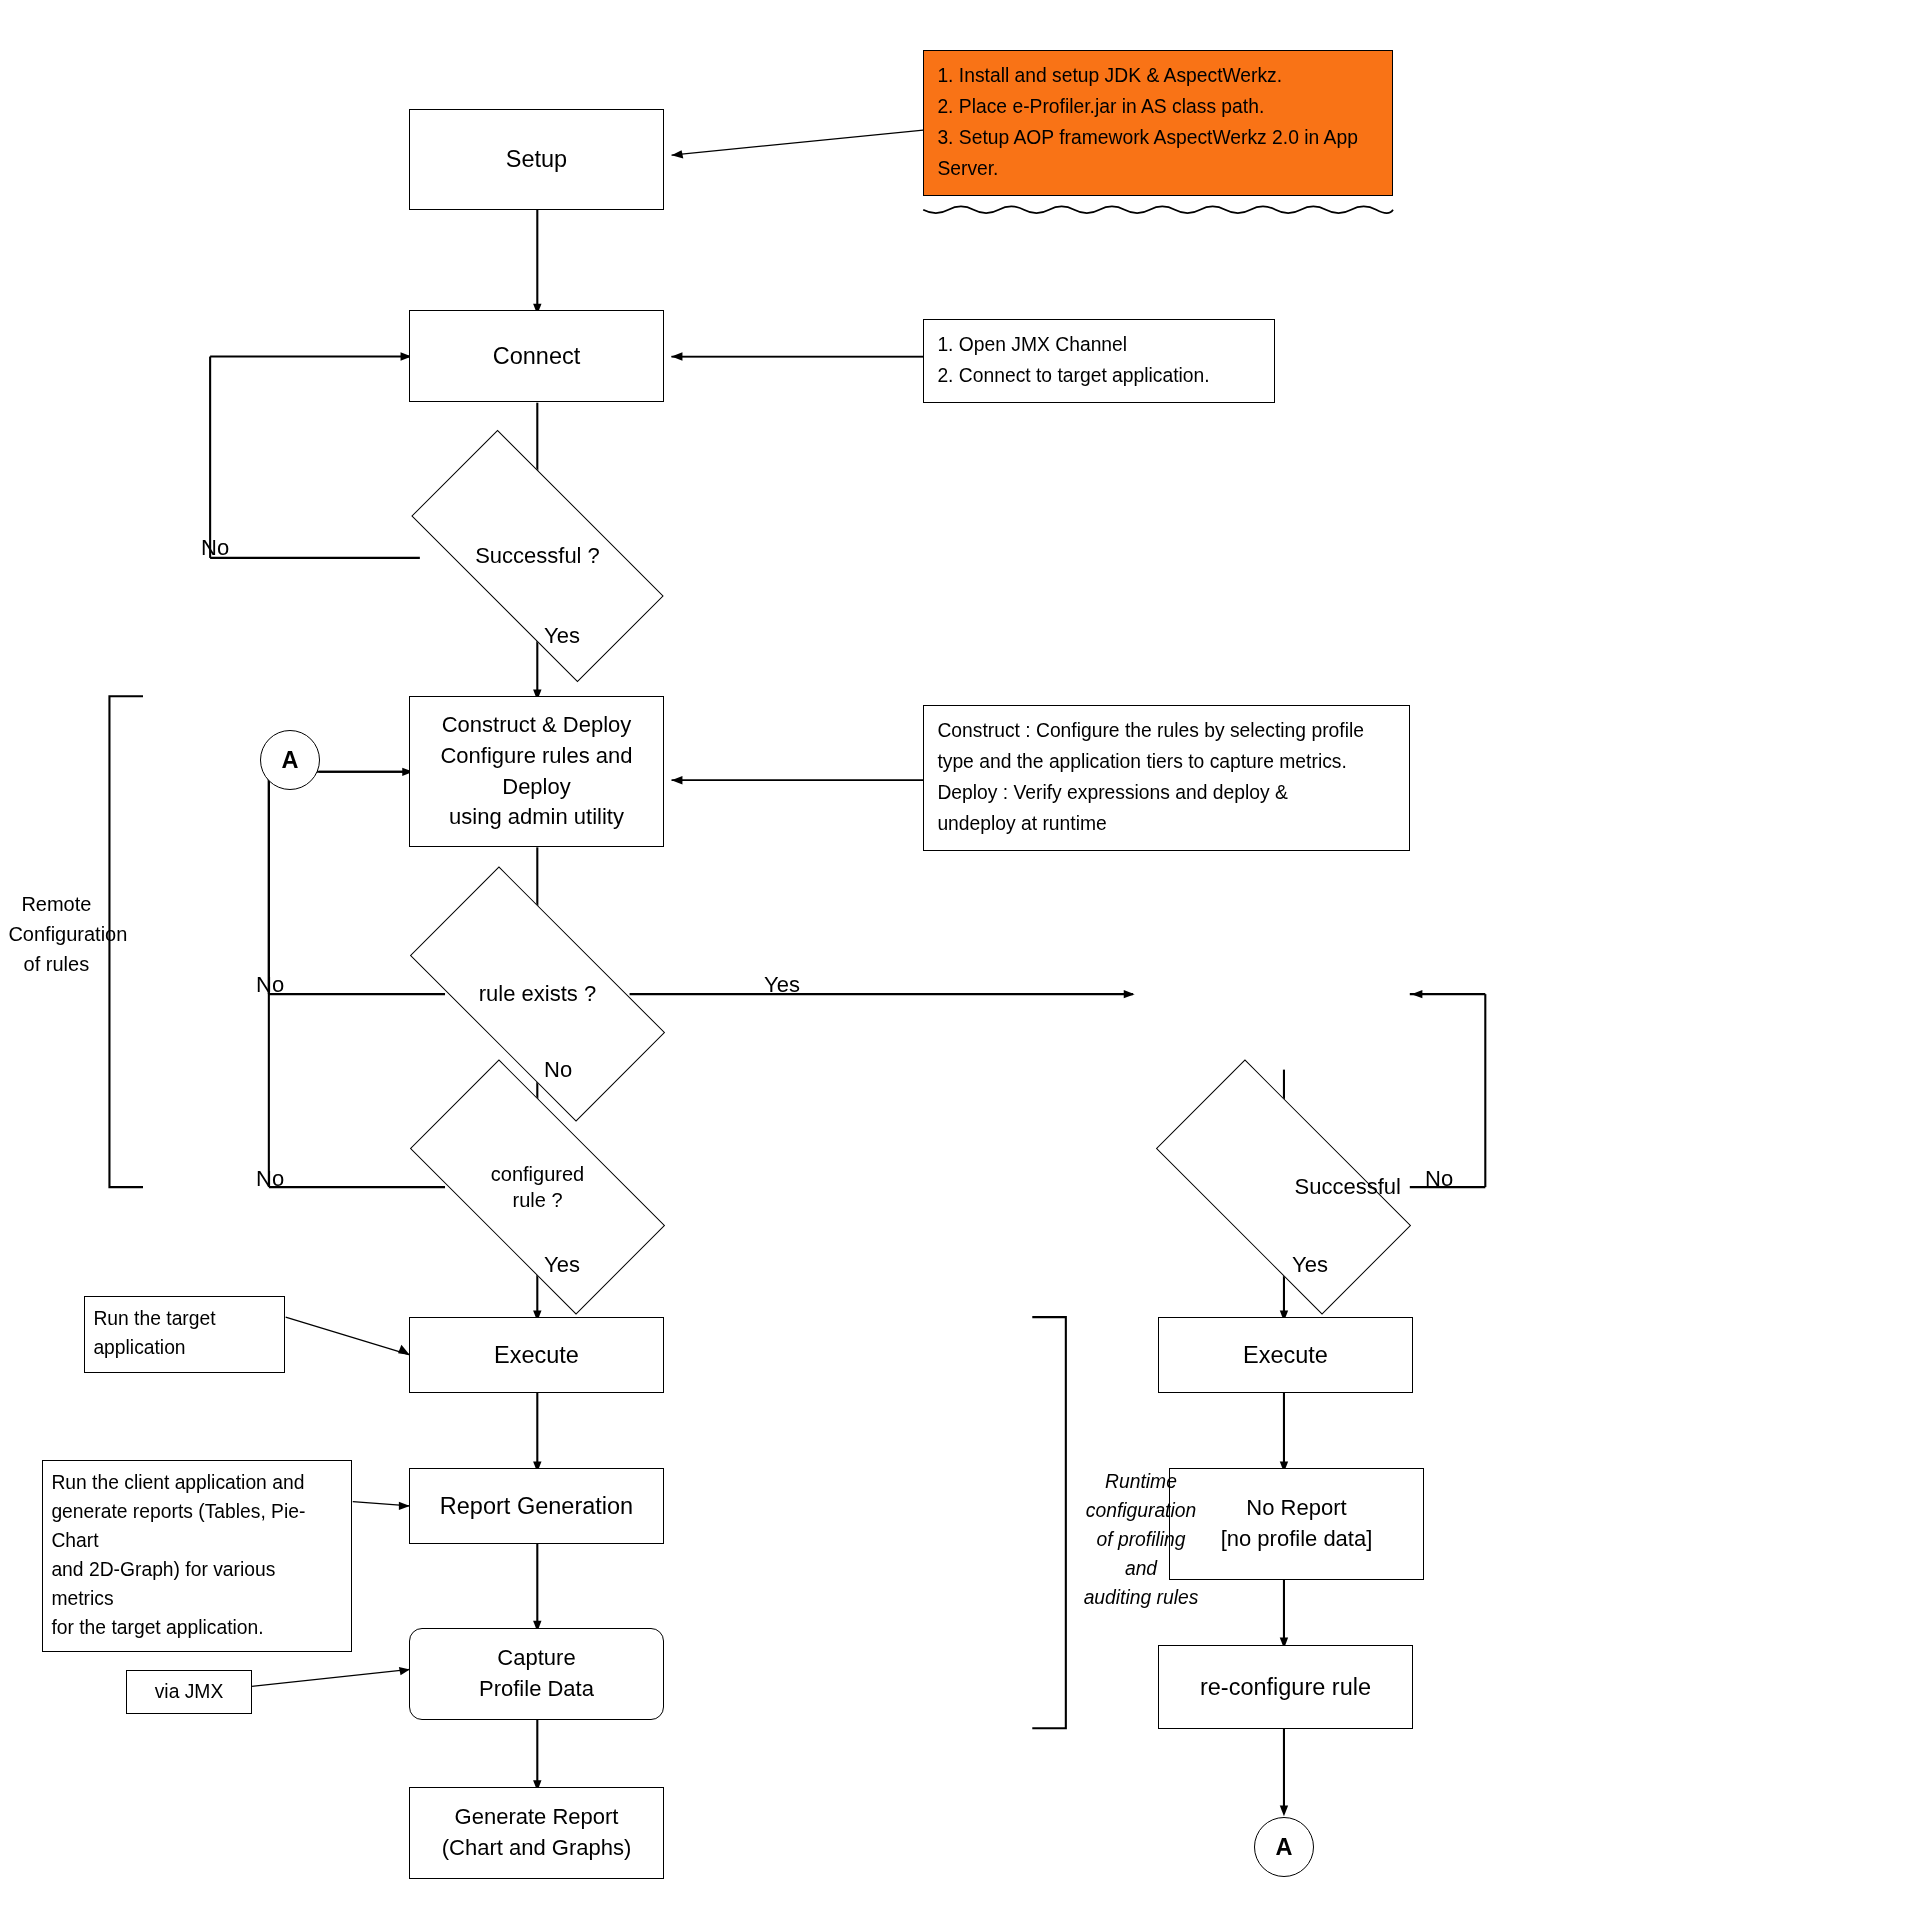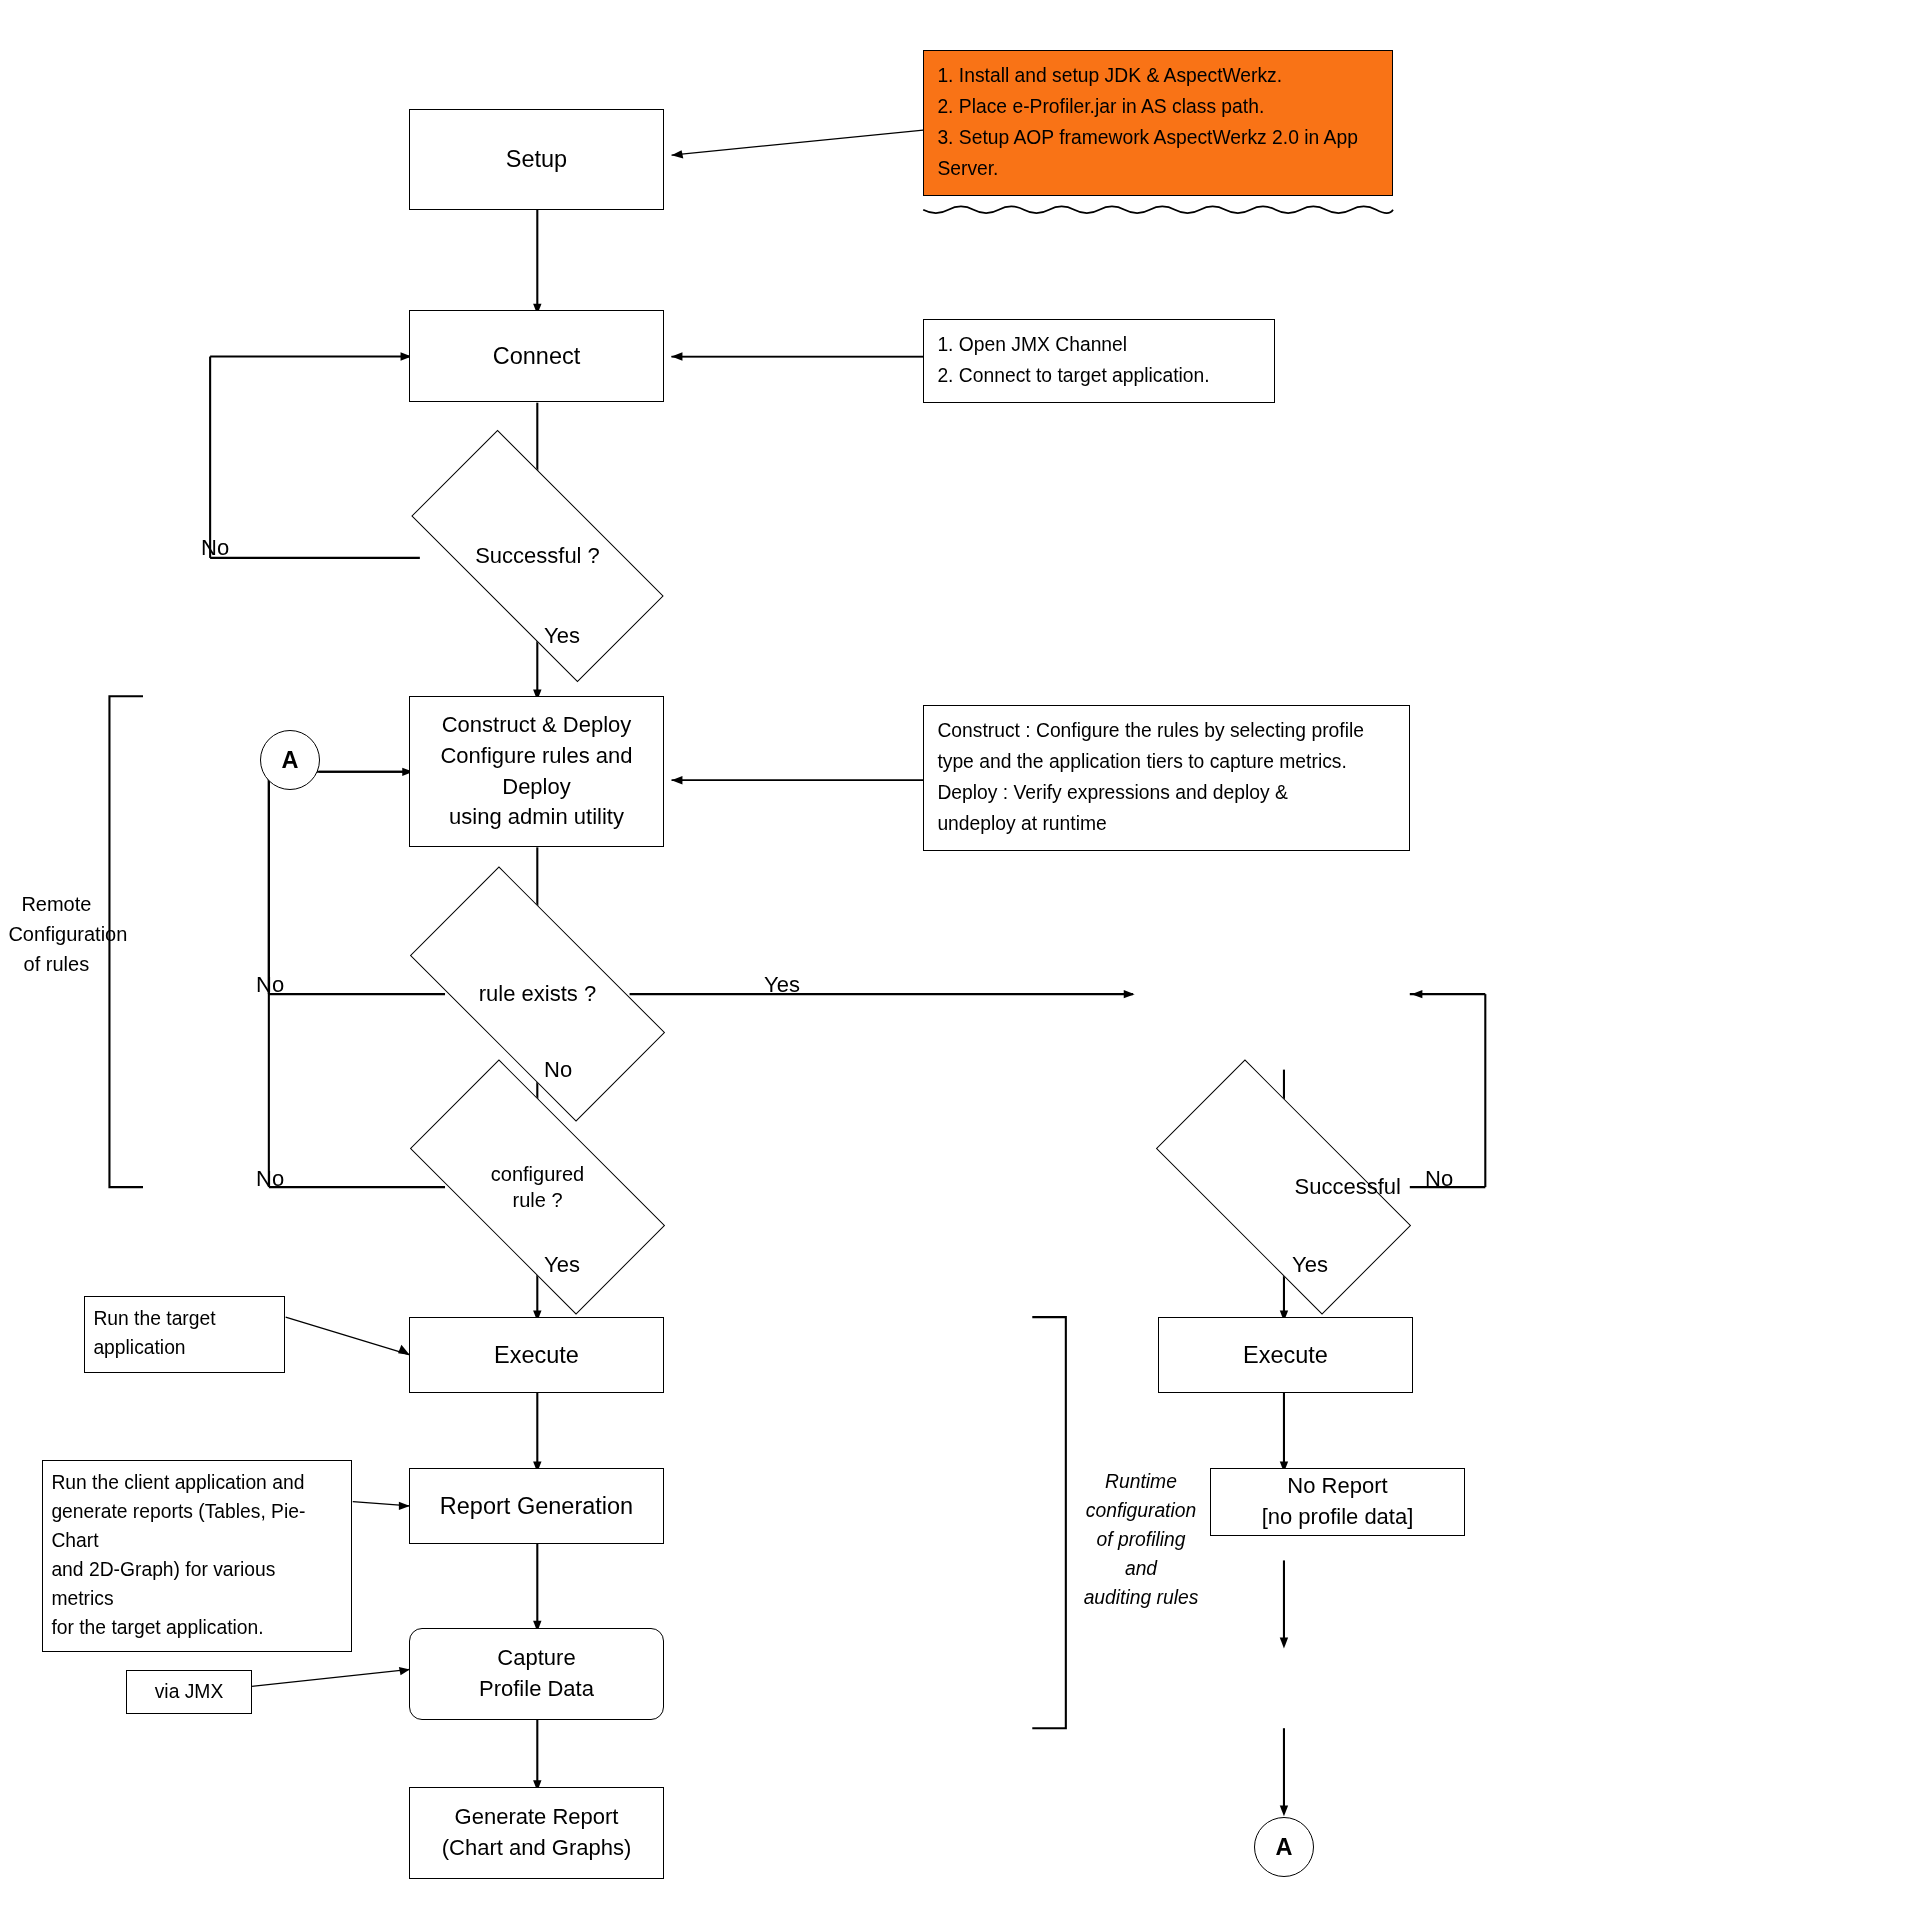--- a/index.html
+++ b/index.html
@@ -268,25 +268,28 @@
   </div>
 
   <div class="fc-label" style="left:1292px; top:1252px; font-size:22px;">
     <span>Yes</span>
   </div>
 
   <div class="fc-box" style="left:1158px; top:1317px; width:255px; height:76px;">
     <span>Execute</span>
   </div>
 
-  <div class="fc-box" style="left:1210px; top:1468px; width:255px; height:68px; font-size:22px; line-height:1.4;align-items:center;">
+  <div class="fc-box" style="left:1169px; top:1468px; width:255px; height:112px; font-size:22px; line-height:1.4;align-items:center;">
     <span style="white-space:pre-line; text-align:center;">No Report
 [no profile data]</span>
   </div>
 
+  <div class="fc-box" style="left:1158px; top:1645px; width:255px; height:84px;">
+    <span>re-configure rule</span>
+  </div>
 
   <div class="fc-circle" style="left:1254px; top:1817px; width:60px; height:60px; font-size:23.5px;">
     <span>A</span>
   </div>
 
   <div class="brace-label" style="left:8.4px; top:889px; width:96px; font-size:20px; line-height:1.5;">
     <span style="white-space:pre-line;">Remote
 Configuration
 of rules</span>
   </div>

